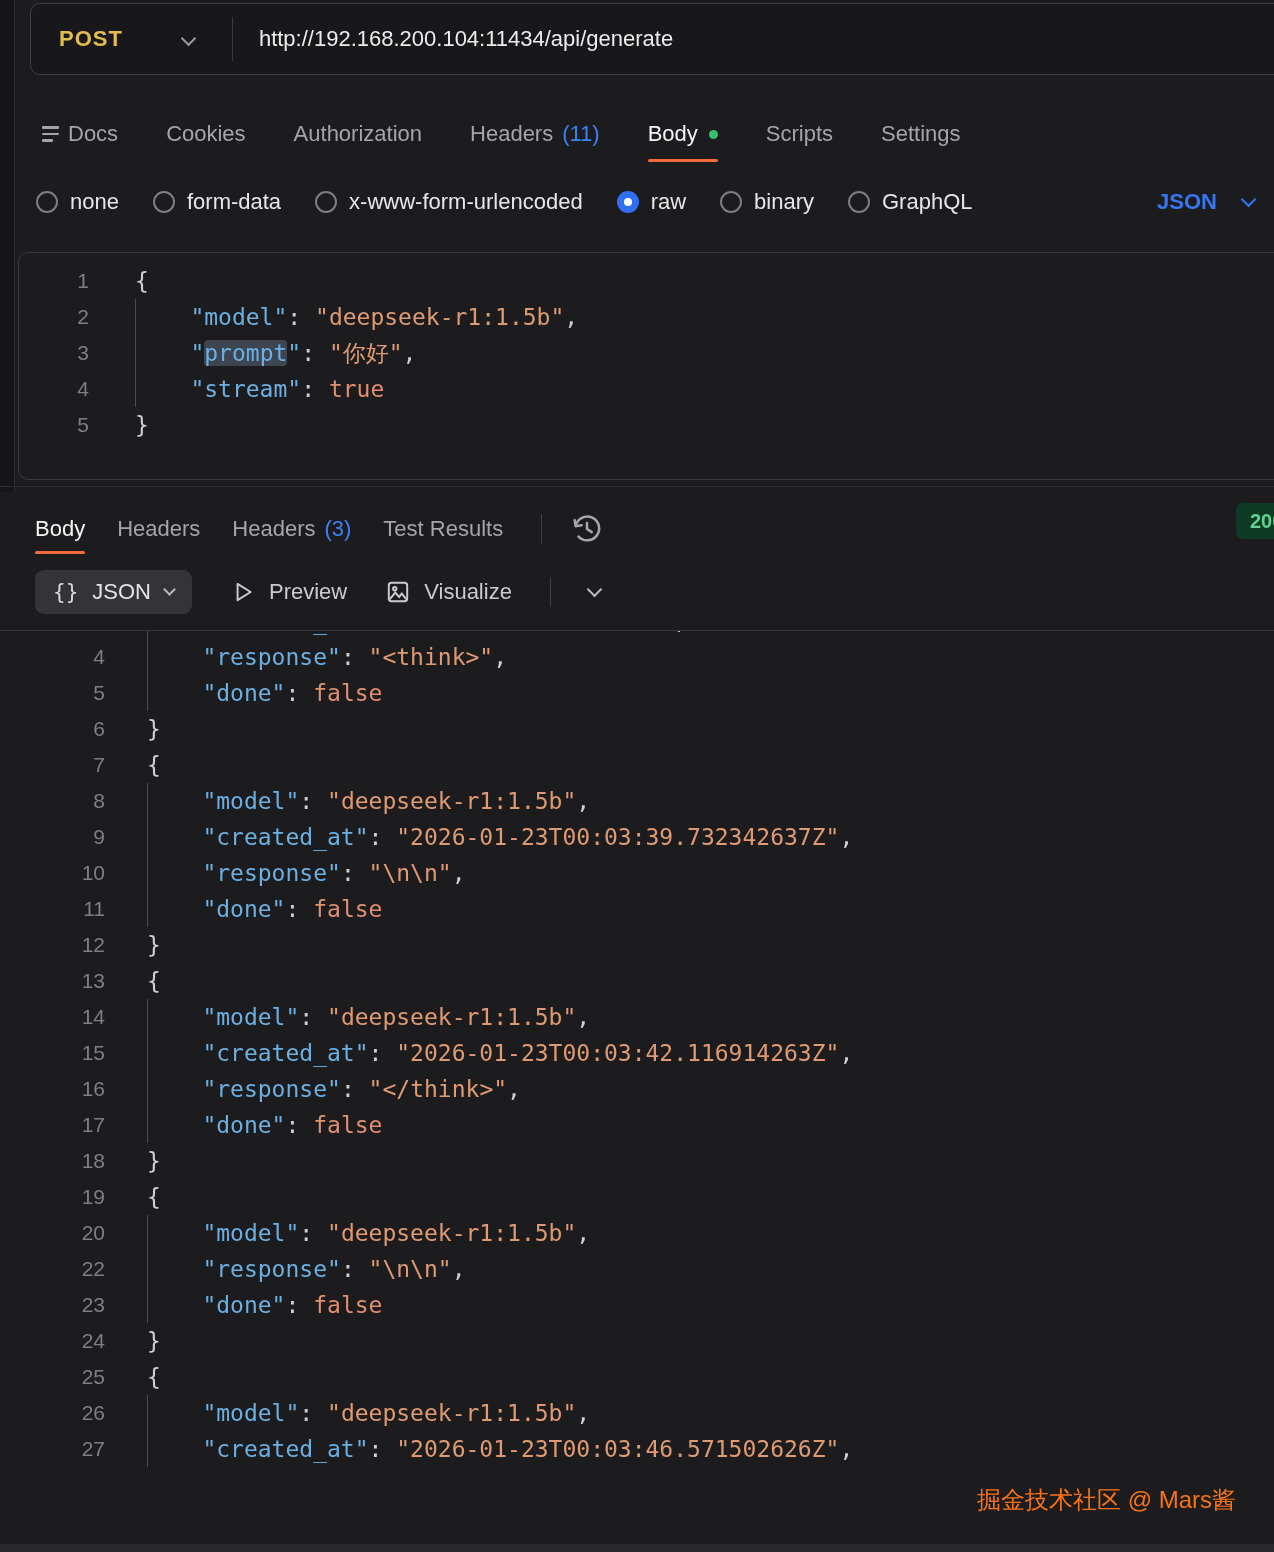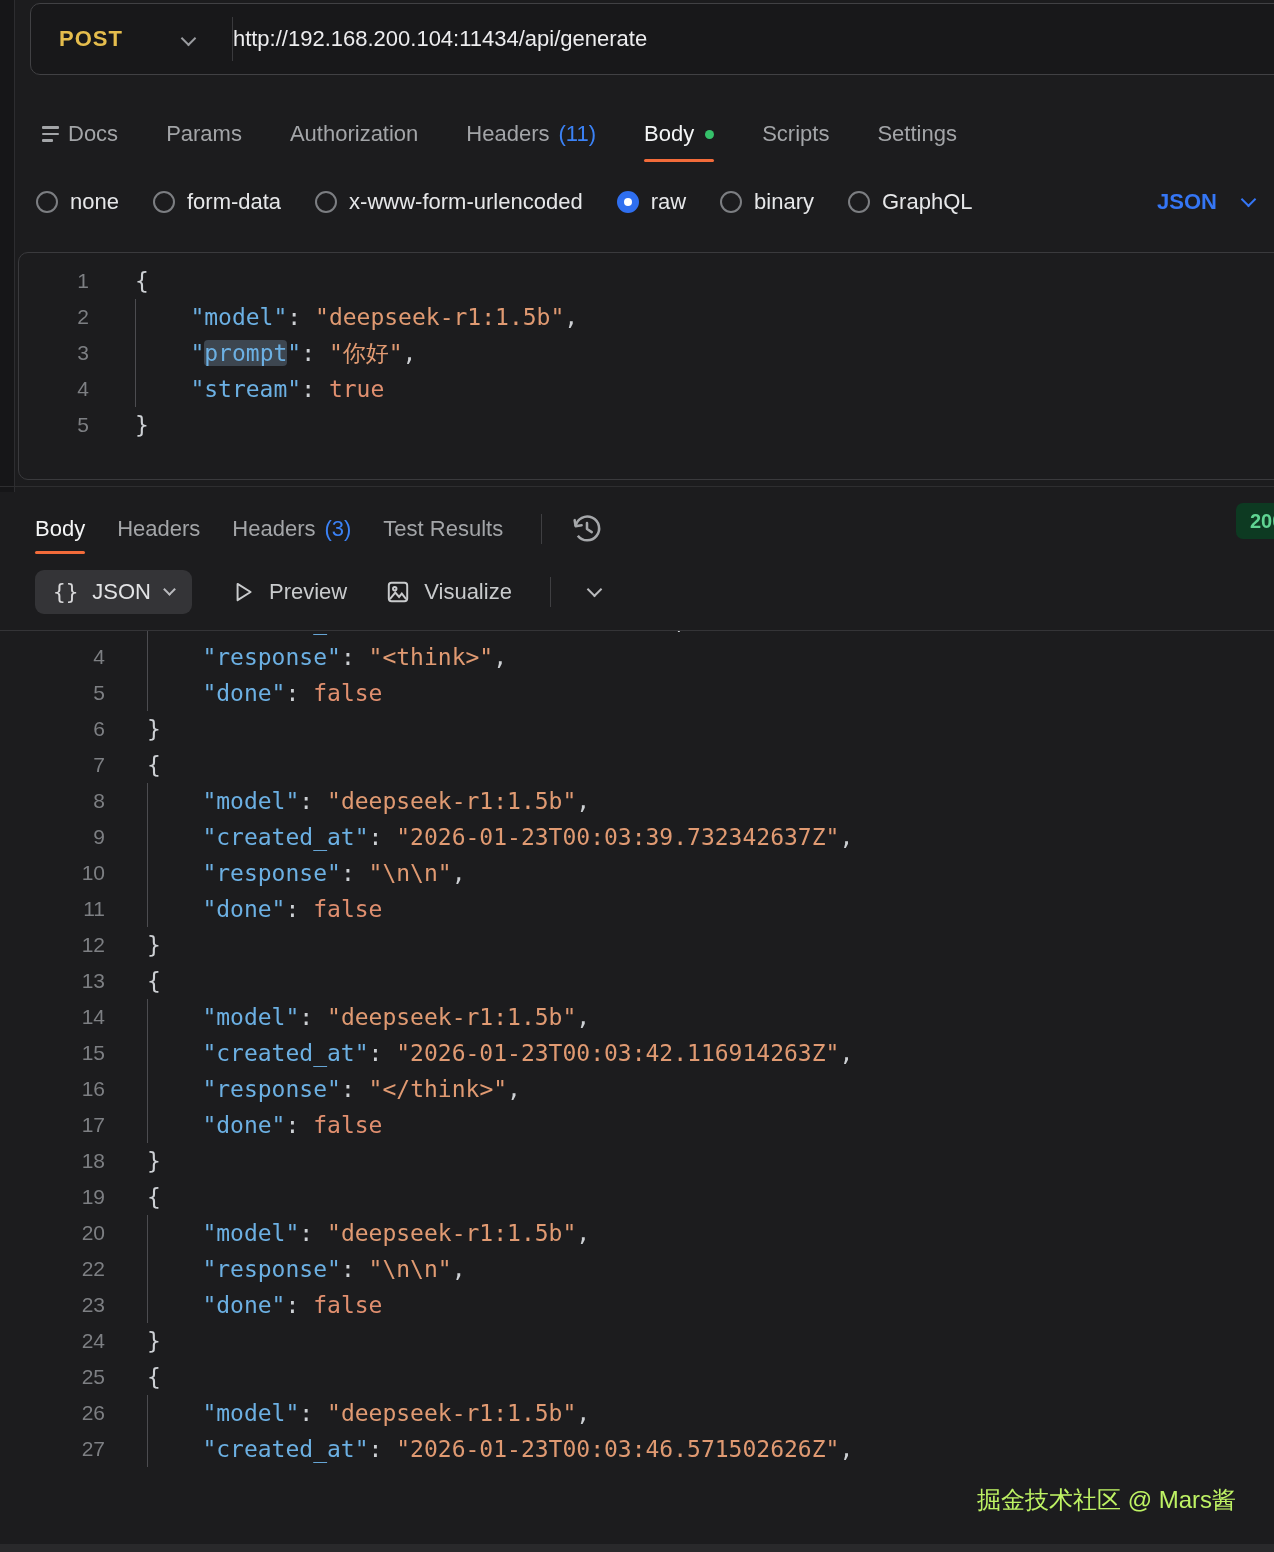--- a/index.html
+++ b/index.html
@@ -13,21 +13,21 @@
   .left-gutter { position:absolute; left:0; top:0; width:15px; height:492px;
     background:#161618; border-right:1px solid #2d2d30; }
 
   
   .url-bar { position:absolute; left:30px; top:3px; width:1290px; height:72px;
     border:1px solid #414144; border-radius:10px; background:#18181a;
     display:flex; align-items:center; }
   .method { color:#e5bd4d; font-weight:bold; font-size:22px; letter-spacing:1px; margin-left:28px; }
   .method-chev { margin-left:60px; color:#9a9ca0; }
   .url-divider { width:1px; height:44px; background:#3a3a3d; margin-left:38px; }
-  .url-text { font-size:22px; color:#ececee; }
+  .url-text { margin-left:26px; font-size:22px; color:#ececee; }
 
   .chev { display:inline-block; width:11px; height:11px;
     border-right:2px solid currentColor; border-bottom:2px solid currentColor;
     transform:rotate(45deg); margin-top:-6px; }
 
   
   .req-tabs { position:absolute; left:42px; top:106px; height:56px;
     display:flex; gap:48px; align-items:stretch; }
   .tab { position:relative; display:flex; align-items:center; gap:9px;
     font-size:22px; color:#a3a5a8; cursor:default; }
@@ -86,21 +86,21 @@
   .toolbar-border { position:absolute; left:0; top:630px; width:1274px; height:1px; background:#343437; }
 
   .resp-code { position:absolute; left:0; top:631px; width:1274px; height:913px; overflow:hidden; }
   .resp-code .cl.clip { margin-top:-28px; }
   .resp-code .ln { width:105px; }
   .resp-code .code { padding-left:42px; }
   .resp-code .code.gd::before { content:""; position:absolute; left:42px; top:0; bottom:0;
     border-left:1px solid #4c4c50; }
 
   .bottom-strip { position:absolute; left:0; bottom:0; width:1274px; height:8px; background:#29292b; }
-  .watermark { position:absolute; right:38px; top:1484px; font-size:24px; color:#bef264; }
+  .watermark { position:absolute; right:38px; top:1484px; font-size:24px; color:#f97316; }
 </style>
 </head>
 <body>
 
 <div class="left-gutter"></div>
 
 <div class="url-bar">
   <span class="method">POST</span>
   <span class="method-chev"><span class="chev"></span></span>
   <span class="url-divider"></span>
@@ -110,21 +110,21 @@
 <div class="req-tabs" id="req-tabs">
     <div class="tab">
       <span class="docs-icon">
         <i></i>
         <i></i>
         <i></i>
       </span>
       <span>Docs</span>
     </div>
     <div class="tab">
-      <span>Params</span>
+      <span>Cookies</span>
     </div>
     <div class="tab">
       <span>Authorization</span>
     </div>
     <div class="tab">
       <span>Headers</span>
       <span class="count">(11)</span>
     </div>
     <div class="tab active">
       <span>Body</span>

